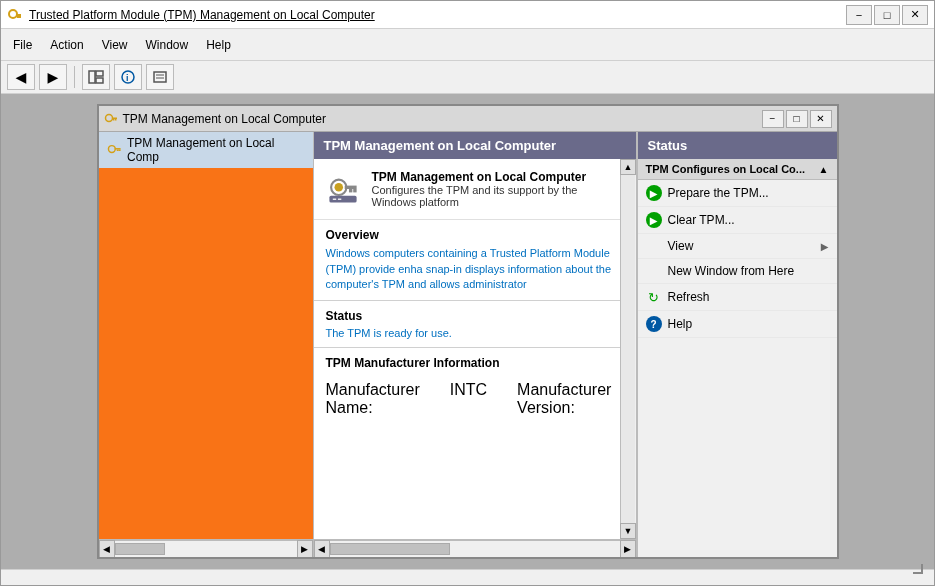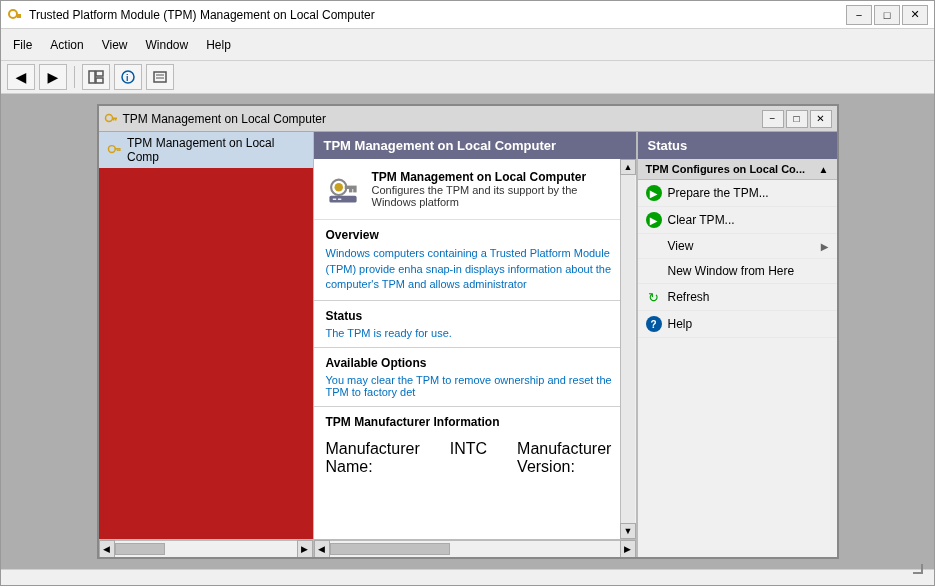--- a/index.html
+++ b/index.html
@@ -37,20 +37,21 @@
       align-items: center;
       gap: 6px;
     }
     .title-bar-icon {
       width: 16px;
       height: 16px;
     }
     .title-bar-text {
       font-size: 12px;
       color: #000;
+      text-decoration: underline;
     }
     .title-bar-controls {
       display: flex;
       gap: 2px;
     }
     .title-btn {
       width: 26px;
       height: 20px;
       background: #f0f0f0;
       border: 1px solid #aaa;
@@ -160,21 +161,21 @@
     
     .mmc-body {
       flex: 1;
       display: flex;
       overflow: hidden;
     }
 
     
     .left-panel {
       width: 215px;
-      background: #b91c1c;
+      background: #f97316;
       border-right: 1px solid #bbb;
       overflow: hidden;
       display: flex;
       flex-direction: column;
     }
     .left-panel-item {
       display: flex;
       align-items: center;
       padding: 4px 8px;
       gap: 5px;
@@ -559,24 +560,20 @@
               <div class="section">
                 <div class="section-title">Overview</div>
                 <div class="section-text">Windows computers containing a Trusted Platform Module (TPM) provide enha snap-in displays information about the computer's TPM and allows administrator</div>
               </div>
 
               <div class="section">
                 <div class="section-title">Status</div>
                 <div class="section-text-blue">The TPM is ready for use.</div>
               </div>
 
-              <div class="section">
-                <div class="section-title">Available Options</div>
-                <div class="section-text-blue">You may clear the TPM to remove ownership and reset the TPM to factory det</div>
-              </div>
 
               <div class="manuf-section">
                 <div class="manuf-title">TPM Manufacturer Information</div>
                 <div class="manuf-row">
                   <span>Manufacturer Name:</span>
                   <span>INTC</span>
                   <span>Manufacturer Version:</span>
                   <span>11.0.0.1168</span>
                 </div>
               </div>

